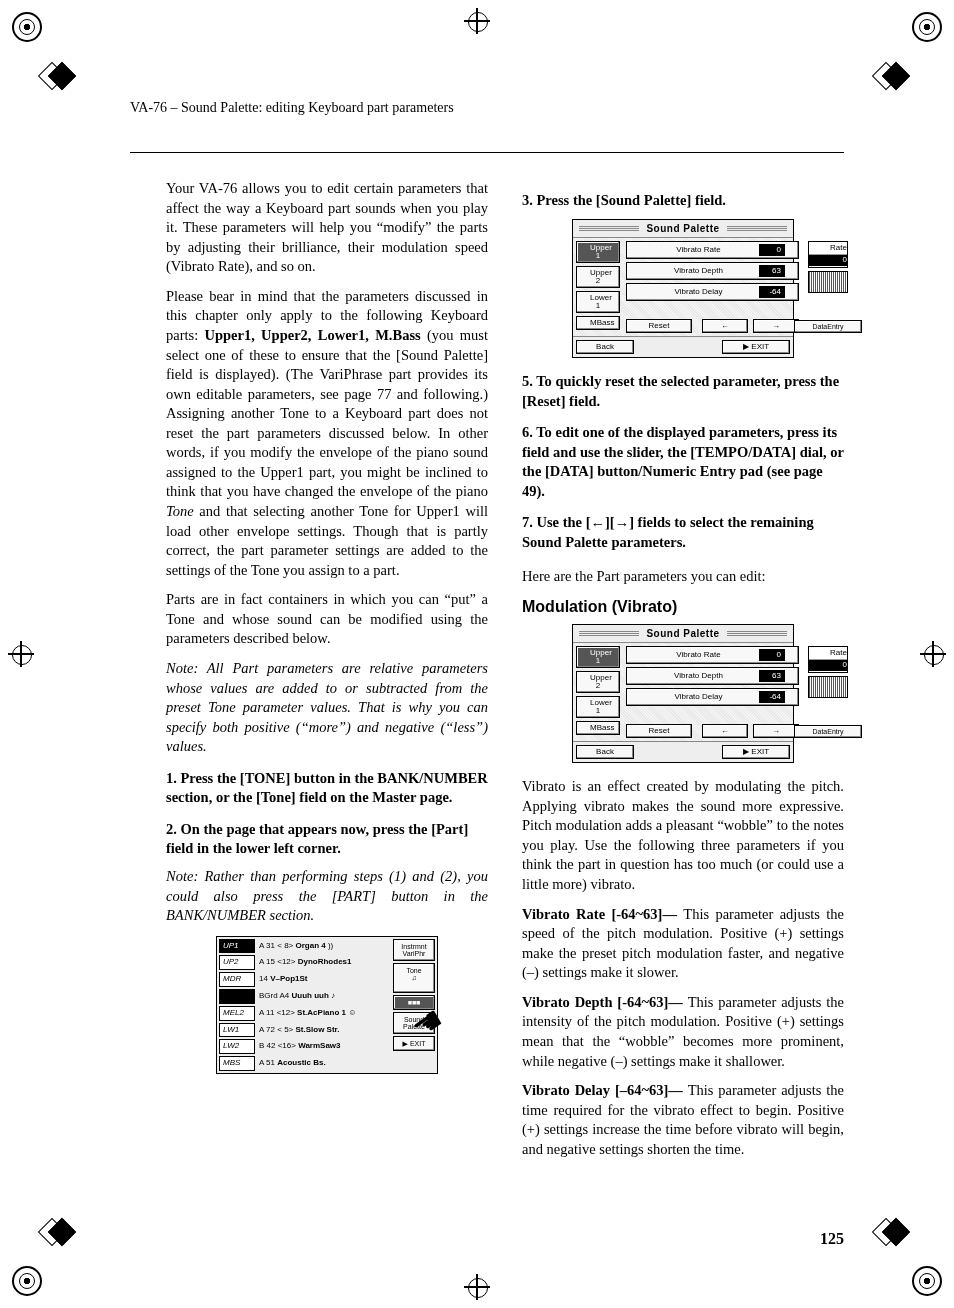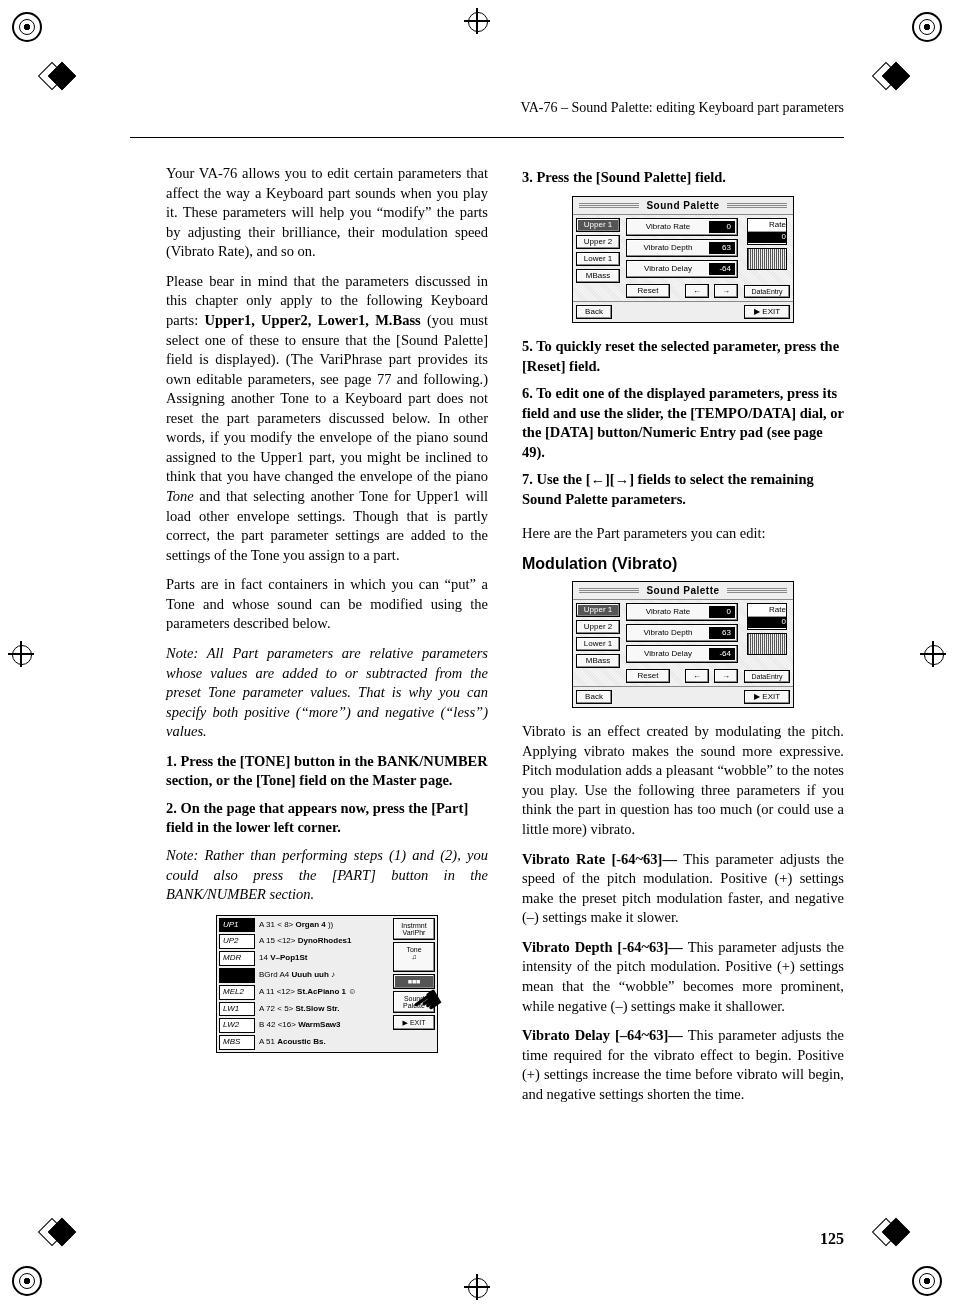--- a/index.html
+++ b/index.html
@@ -25,44 +25,44 @@
 
   .arrowmark { position:absolute; width:40px; height:22px; }
   .arrowmark .d { width:18px; height:18px; border:1px solid #000; transform:rotate(45deg); position:absolute; top:1px; }
   .arrowmark .d.l { left:2px; background:#fff; }
   .arrowmark .d.r { left:12px; background:#000; }
   .am-tl { top:65px; left:40px; } .am-tr { top:65px; right:40px; }
   .am-bl { bottom:65px; left:40px; } .am-br { bottom:65px; right:40px; }
 
   
   .content { position:absolute; top:100px; left:130px; right:110px; bottom:90px; }
-  .running { text-align:right; font-size:14px; font-family: Georgia, serif; margin-bottom:21px; }
+  .running { font-size:14px; font-family: Georgia, serif; margin-bottom:36px; }
   .columns { display:flex; gap:34px; }
   .col { flex:1 1 0; font-size:14.5px; line-height:1.35; }
   .left-col { padding-left:36px; }
   .heading { font-family: Arial, Helvetica, sans-serif; font-weight:bold; font-size:24px; line-height:1.15; margin:0 0 10px 0; margin-left:-36px; }
   .para { margin:0 0 10px 0; text-align:justify; hyphens:auto; }
   .note { font-style:italic; margin:0 0 10px 0; text-align:justify; }
-  .step { margin:4px 0 8px 0; }
+  .step { margin:12px 0 8px 0; }
   .step b { font-weight:bold; }
   .subhead { font-family: Arial, Helvetica, sans-serif; font-weight:bold; font-size:16px; margin:10px 0 6px 0; }
   .paramname { font-weight:bold; }
   .pagenum { position:absolute; right:0; bottom:-30px; font-weight:bold; font-size:16px; }
   .hr { border-top:1px solid #000; margin:6px 0 26px 0; }
 
   
   .lcd { width: 220px; margin: 6px auto 14px auto; border:1px solid #000; background:#eee; font-family: Arial, sans-serif; font-size:9px; color:#000; }
   .lcd .titlebar { background:#eee; text-align:center; font-weight:bold; font-size:10px; padding:2px 0; border-bottom:1px solid #888; letter-spacing:0.5px; position:relative; }
   .lcd .titlebar::before, .lcd .titlebar::after { content:""; position:absolute; top:50%; width:60px; height:1px; background:#888; box-shadow: 0 -2px 0 #888, 0 2px 0 #888; }
   .lcd .titlebar::before { left:6px; } .lcd .titlebar::after { right:6px; }
   .lcd .body { display:flex; background:repeating-linear-gradient(45deg,#f5f5f5,#f5f5f5 1px,#e8e8e8 1px,#e8e8e8 2px); }
   .lcd .sidecol { width:44px; padding:3px; display:flex; flex-direction:column; gap:3px; }
   .lcd .mid { flex:1; padding:3px; display:flex; flex-direction:column; gap:3px; }
   .lcd .rightcol { width:46px; padding:3px; display:flex; flex-direction:column; gap:3px; align-items:center; }
-  .btn3d { border:1px solid #000; background:#f8f8f8; text-align:center; padding:2px 2px; font-size:8px; line-height:1; box-shadow: inset -1px -1px 0 #888, inset 1px 1px 0 #fff; }
+  .btn3d { border:1px solid #000; background:#f8f8f8; text-align:center; padding:2px 13px; font-size:8px; line-height:1; box-shadow: inset -1px -1px 0 #888, inset 1px 1px 0 #fff; }
   .btn3d.dark { background:#555; color:#fff; }
   .valrow { display:flex; align-items:center; gap:2px; }
   .valrow .lbl { flex:1; }
   .valrow .num { border:1px solid #000; background:#000; color:#fff; padding:1px 3px; font-size:8px; min-width:18px; text-align:right; }
   .spacer { flex:1; }
   .arrowbtns { display:flex; gap:5px; justify-content:center; }
   .lcd .footer { display:flex; justify-content:space-between; padding:3px; border-top:1px solid #888; }
   .ratebox { border:1px solid #000; width:38px; text-align:right; font-size:8px; padding:1px 0; background:#fff; }
   .ratebox .v { border-top:1px solid #999; background:#000; color:#fff; font-size:8px; }
   .stripe { width:38px; height:20px; background:repeating-linear-gradient(90deg,#555,#555 1px,transparent 1px,transparent 2px); border:1px solid #000; }

